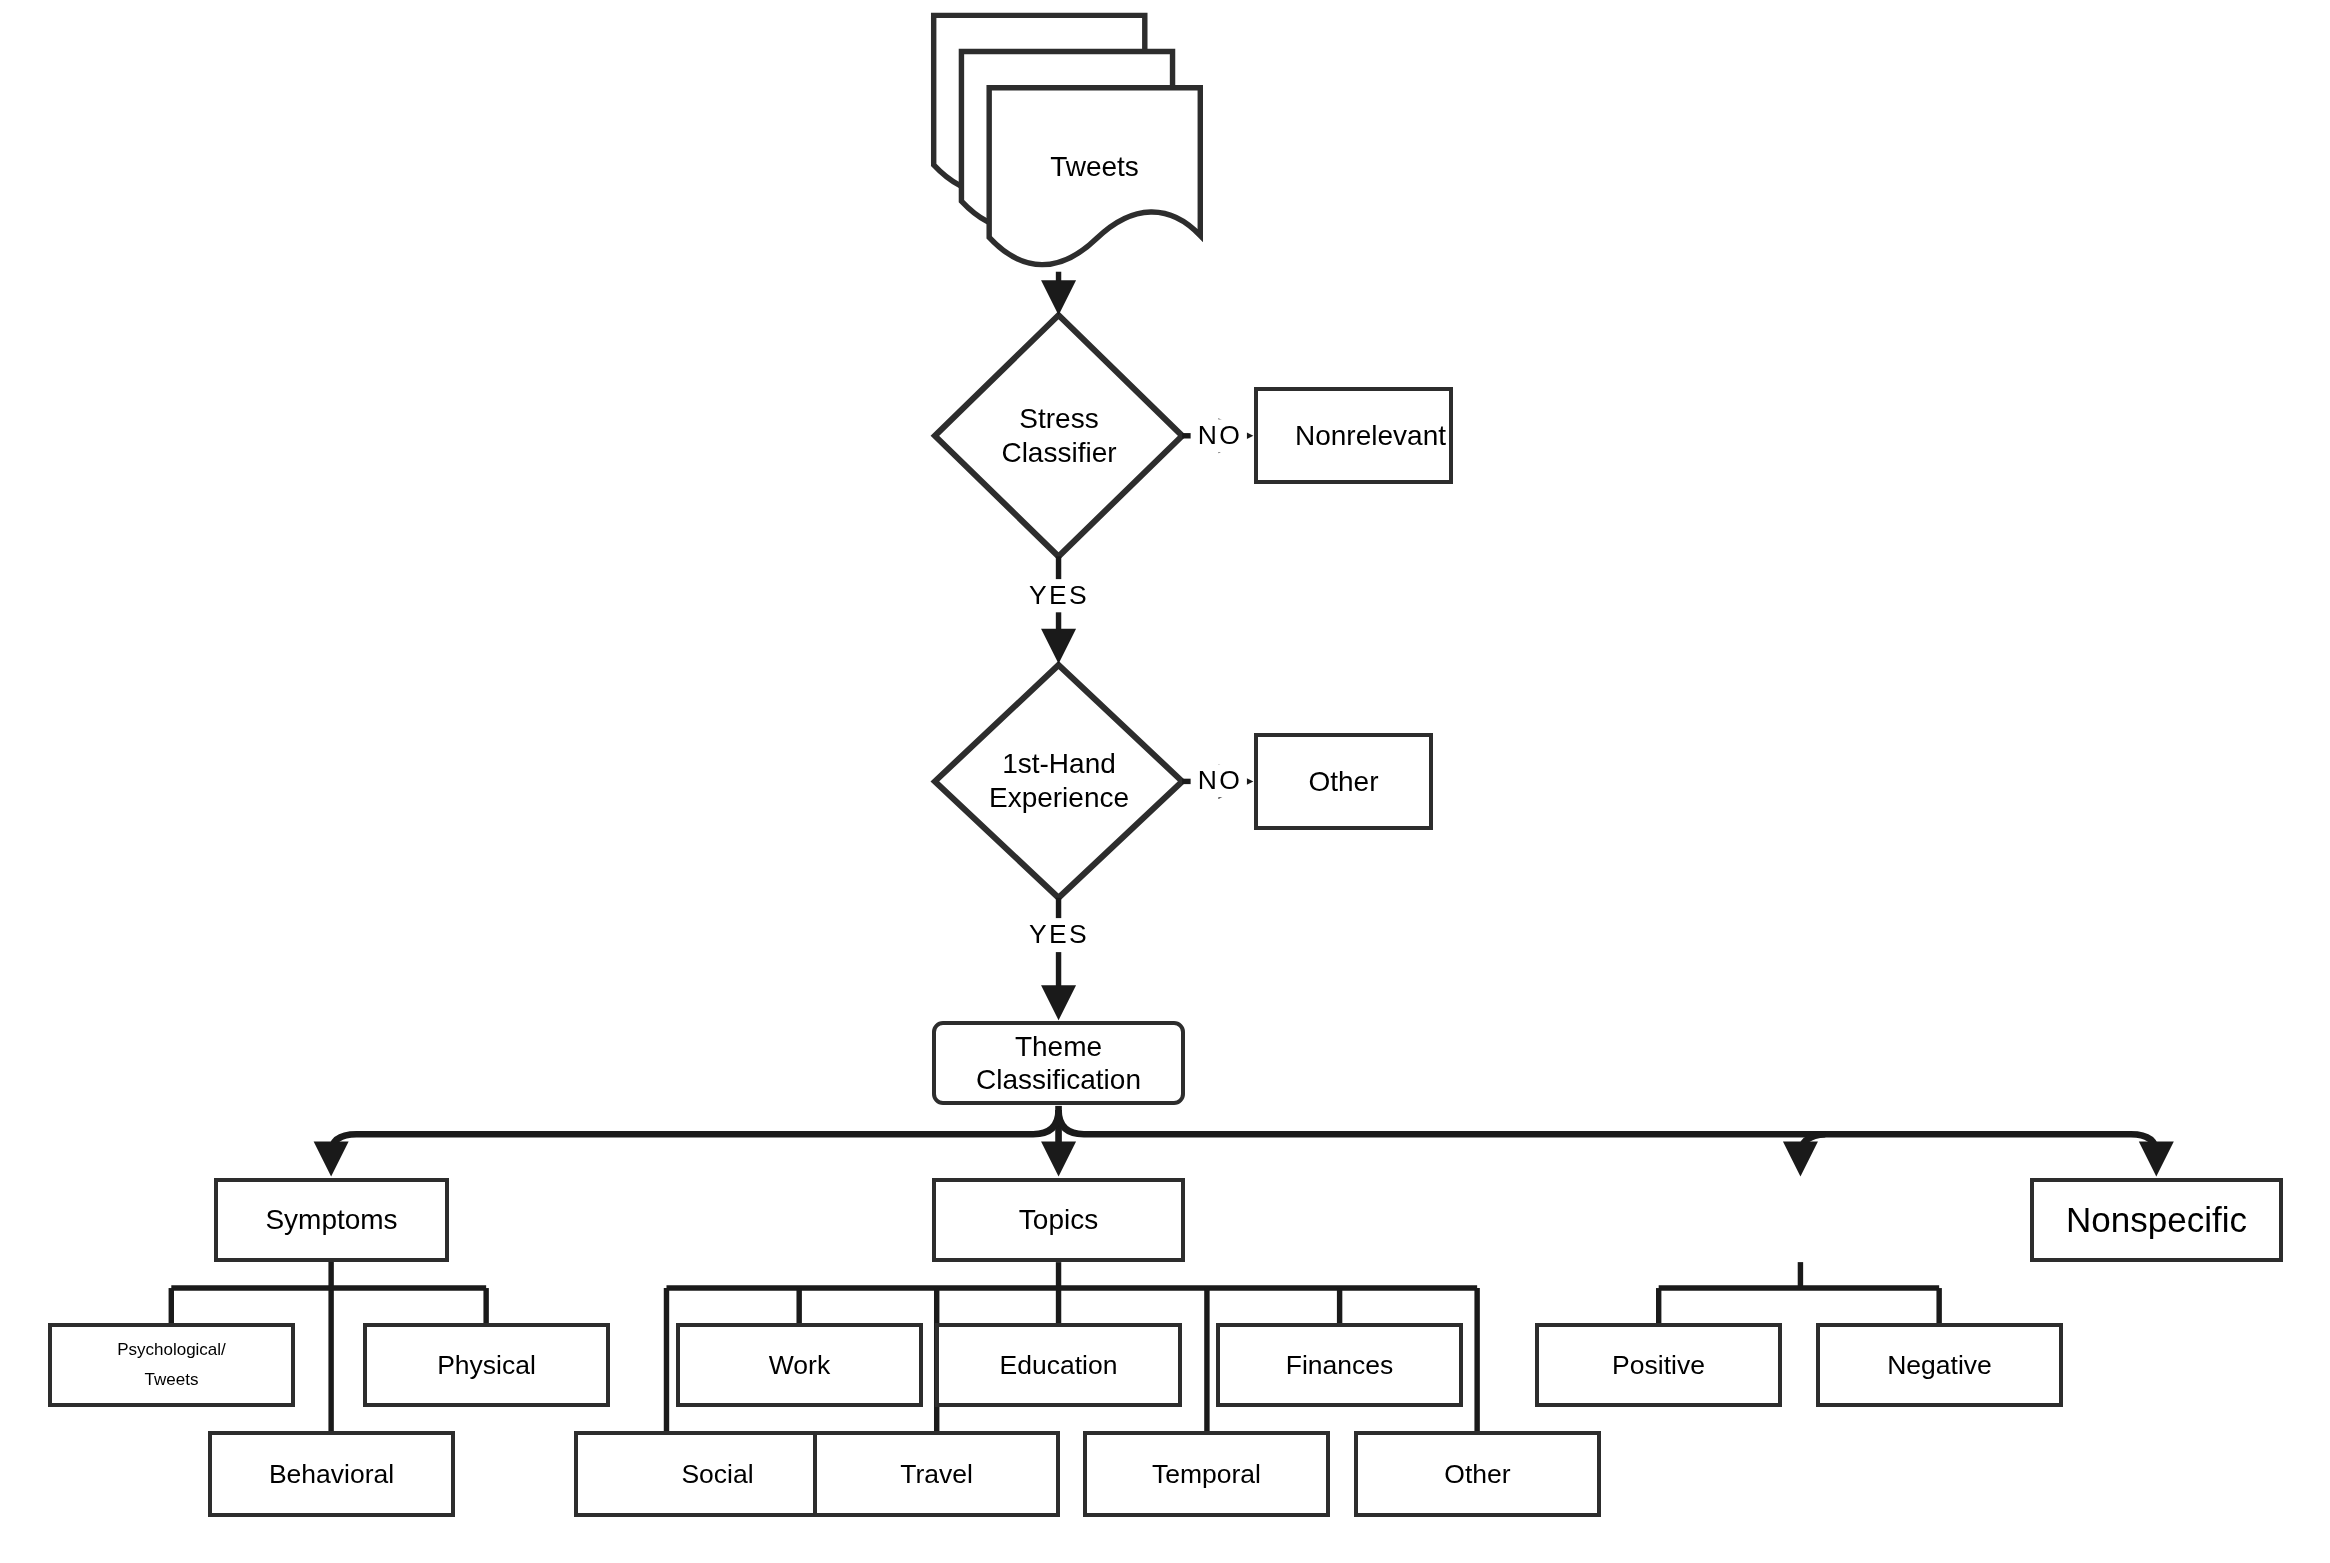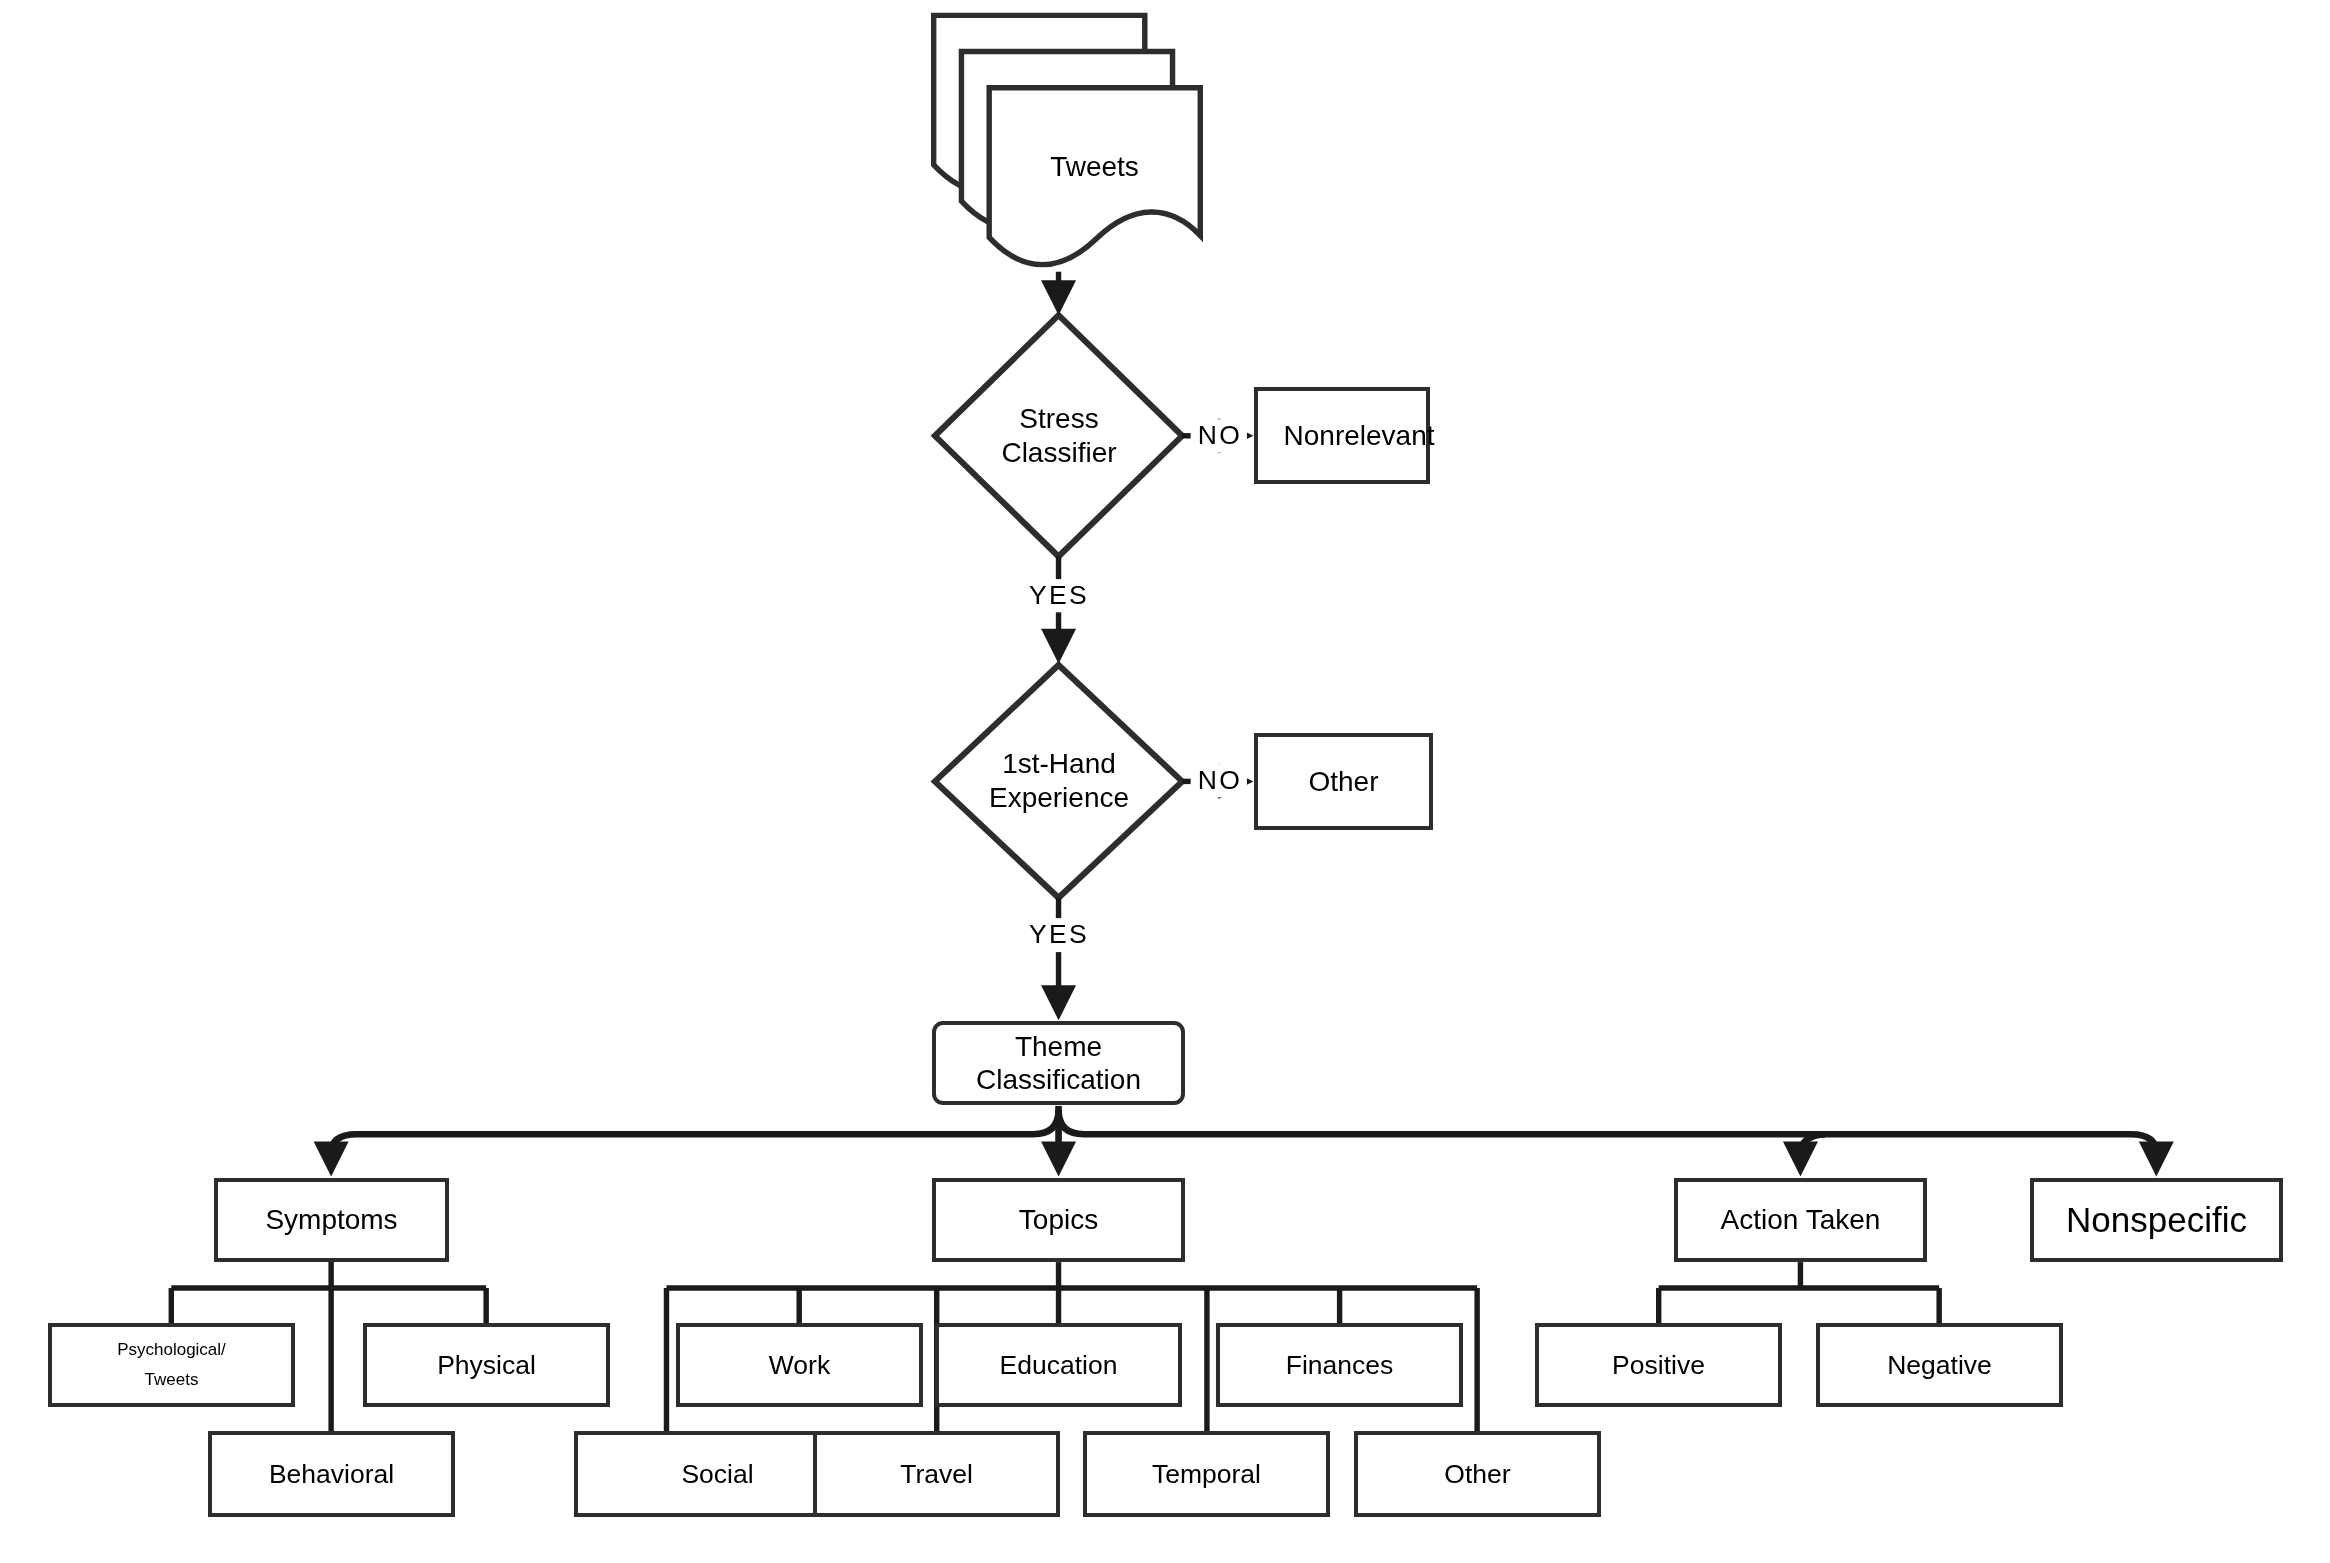--- a/index.html
+++ b/index.html
@@ -139,41 +139,38 @@
   <div class="diamond-label" style="left:1059px; top:781px; width:217px;">
     <div>1st-Hand</div>
     <div>Experience</div>
   </div>
 
   <div class="freetext" style="left:1220px; top:436px;"><span>NO</span></div>
   <div class="freetext" style="left:1059px; top:596px;"><span>YES</span></div>
   <div class="freetext" style="left:1220px; top:781px;"><span>NO</span></div>
   <div class="freetext" style="left:1059px; top:935px;"><span>YES</span></div>
 
-  <div class="node" style="left:1254px; top:387px; width:176px; height:97px;padding-left:34px;">
+  <div class="node" style="left:1254px; top:387px; width:199px; height:97px;padding-left:34px;">
     <span>Nonrelevant</span>
   </div>
   <div class="node" style="left:1254px; top:733px; width:179px; height:97px;">
     <span>Other</span>
   </div>
 
   <div class="node" style="left:932px; top:1021px; width:253px; height:84px; line-height:33px;border-radius:11px;">
     <div>Theme</div>
     <div>Classification</div>
   </div>
 
   <div class="node" style="left:214px; top:1178px; width:235px; height:84px;">
     <span>Symptoms</span>
   </div>
   <div class="node" style="left:932px; top:1178px; width:253px; height:84px;text-align:center;">
     <span>Topics</span>
   </div>
-  <div class="node" style="left:1674px; top:1178px; width:253px; height:84px;">
-    <span>Action Taken</span>
-  </div>
   <div class="node big" style="left:2030px; top:1178px; width:253px; height:84px;">
     <span>Nonspecific</span>
   </div>
 
   <div class="node leaf" style="left:48px; top:1323px; width:247px; height:84px; font-size:17px; line-height:30px;">
     <div>Psychological/</div>
     <div>Tweets</div>
   </div>
   <div class="node leaf" style="left:363px; top:1323px; width:247px; height:84px;">
     <span>Physical</span>

